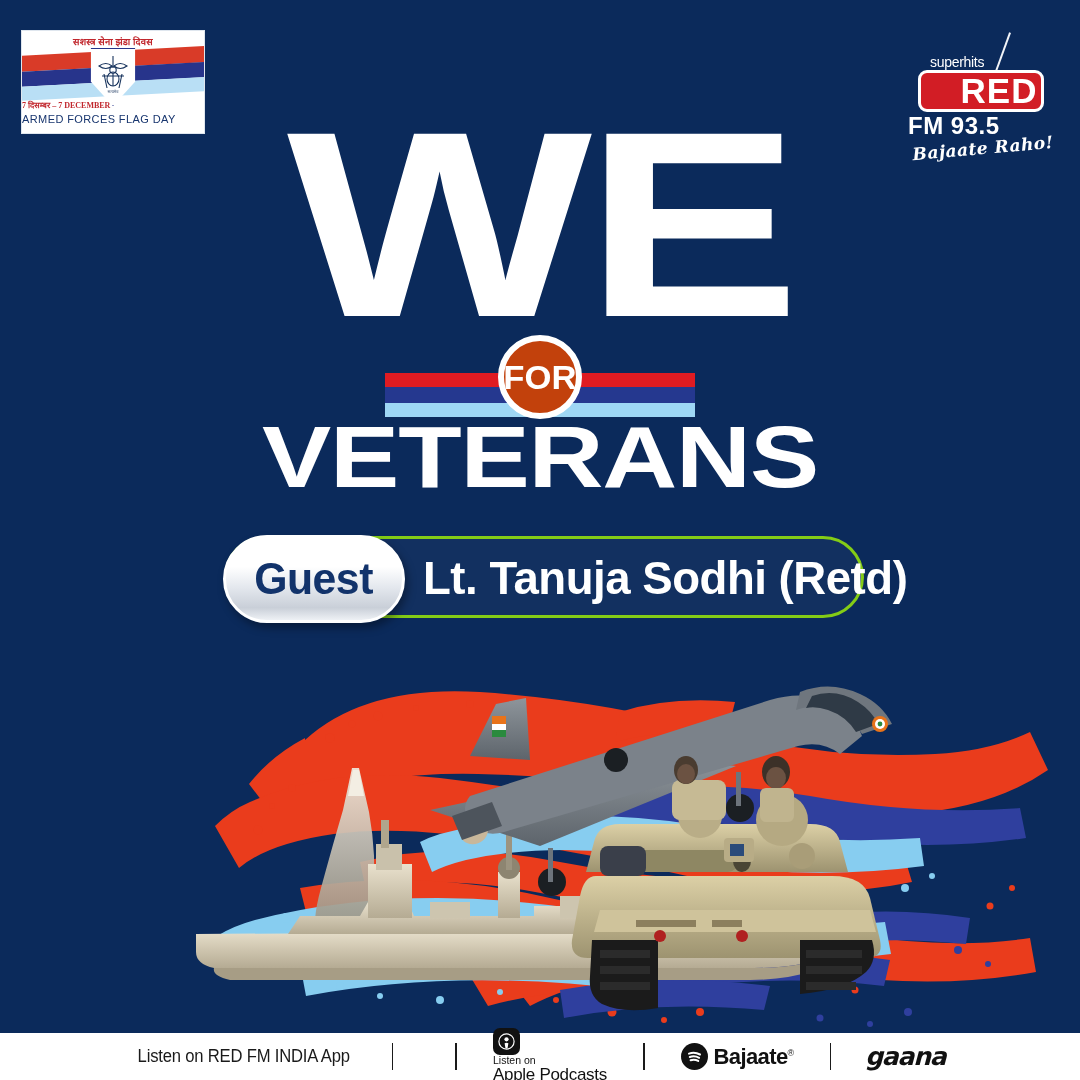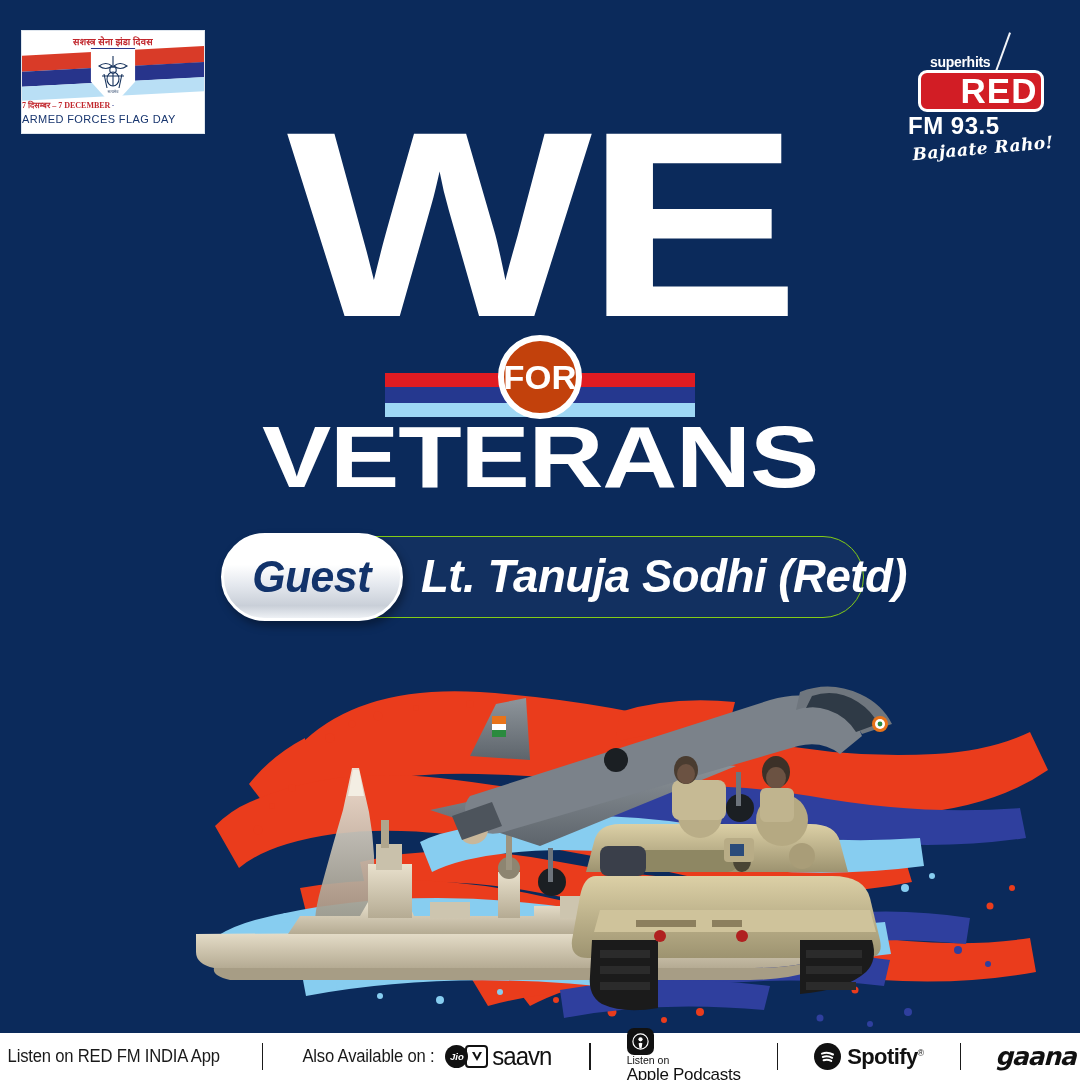--- a/index.html
+++ b/index.html
@@ -16,39 +16,39 @@
   .fd-shield{position:absolute;left:50%;top:17px;transform:translateX(-50%);width:48px;height:58px;background:#fff;
     clip-path:polygon(4% 0,96% 0,96% 58%,50% 100%,4% 58%);border:1px solid #27348b;box-sizing:border-box;}
   .fd-shield svg{display:block;margin:3px auto 0;}
   .fd-foot{position:absolute;left:0;bottom:6px;width:100%;text-align:left;line-height:1.35;}
   .fd-foot .l1{font-size:8px;font-weight:700;color:#c1272d;font-family:"Liberation Serif",serif;}
   .fd-foot .l2{font-size:11px;font-weight:400;color:#17356e;letter-spacing:.4px;}
 
   
   .redfm{position:absolute;right:26px;top:28px;width:146px;height:118px;}
   .rf-antenna{position:absolute;left:86px;top:2px;width:2px;height:44px;background:#f2f4f8;transform:rotate(20deg);transform-origin:bottom;}
-  .rf-superhits{position:absolute;left:22px;top:26px;font-size:14px;font-weight:700;color:#ffffff;letter-spacing:-.3px;}
+  .rf-superhits{position:absolute;left:22px;top:26px;font-size:14px;font-weight:400;color:#ffffff;letter-spacing:-.3px;}
   .rf-box{position:absolute;left:10px;top:42px;width:126px;height:42px;background:#d21d25;border:3px solid #fff;border-radius:9px;box-sizing:border-box;}
   .rf-box span{display:block;text-align:center;font-size:35px;line-height:36px;font-weight:700;color:#fff;letter-spacing:1px;margin-left:36px;}
   .rf-fm{position:absolute;left:0;top:84px;width:146px;text-align:left;font-size:24px;font-weight:700;color:#fff;letter-spacing:.5px;}
   .rf-tag{position:absolute;left:0;top:110px;width:150px;text-align:center;font-family:"DejaVu Serif",serif;font-style:italic;font-size:17px;font-weight:700;color:#fff;transform:rotate(-5deg);letter-spacing:.5px;}
 
   
   .we{position:absolute;left:0;top:92px;width:1080px;text-align:center;font-size:265px;line-height:265px;font-weight:700;color:#fff;letter-spacing:-6px;font-family:"Liberation Sans",sans-serif;transform:scaleX(1.22);transform-origin:50% 0;}
   .bars{position:absolute;left:385px;top:373px;width:310px;height:44px;}
   .bar{position:absolute;left:0;width:100%;}
   .bar-red{top:0;height:14px;background:#e01b22;}
   .bar-blue{top:14px;height:16px;background:#25388f;}
   .bar-lblue{top:30px;height:14px;background:#9ed7f5;}
   .forcircle{position:absolute;left:498px;top:335px;width:84px;height:84px;border-radius:50%;background:#c2410c;border:6px solid #ffffff;display:flex;align-items:center;justify-content:center;box-sizing:border-box;}
   .forcircle span{font-size:34px;font-weight:700;color:#fff;letter-spacing:0px;transform:scaleX(1.02);}
   .veterans{position:absolute;left:0;top:411px;width:1080px;text-align:center;font-size:88px;line-height:92px;font-weight:700;color:#fff;letter-spacing:-1px;transform:scaleX(1.18);transform-origin:50% 0;}
 
   
-  .guestbar{position:absolute;left:224px;top:536px;width:640px;height:82px;border:1px solid #84cc16;border-radius:41px;box-sizing:border-box;background:rgba(255,255,255,.03);font-style:italic;}
+  .guestbar{position:absolute;left:224px;top:536px;width:640px;height:82px;border:3px solid #84cc16;border-radius:41px;box-sizing:border-box;background:rgba(255,255,255,.03);}
   .guestpill{position:absolute;left:-4px;top:-4px;width:182px;height:88px;border-radius:44px;
     background:linear-gradient(180deg,#ffffff 0%,#ffffff 35%,#e4e8ee 60%,#c9cfd8 85%,#eef1f5 100%);
     border:3px solid #ffffff;box-sizing:border-box;display:flex;align-items:center;justify-content:center;
     box-shadow:3px 5px 9px rgba(0,0,0,.35);}
   .guestpill span{font-size:45px;font-weight:700;color:#12336b;letter-spacing:-.5px;transform:scaleX(.95);}
   .guestname{position:absolute;left:196px;top:0;height:76px;display:flex;align-items:center;font-size:47px;font-weight:700;color:#fff;letter-spacing:-.5px;transform:scaleX(.97);transform-origin:left center;white-space:nowrap;}
 
   
   .art{position:absolute;left:0;top:620px;width:1080px;height:420px;}
   .art svg{display:block;}
@@ -314,32 +314,20 @@
         <circle cx="742" cy="316" r="6" fill="#b02020"></circle>
       </g>
     </svg>
   </div>
 
   <div class="footer">
     <div class="f-item">
       <span class="f-txt">Listen on RED FM INDIA App</span>
     </div>
     <div class="f-div"></div>
-    <div class="f-item">
-      <span class="f-txt">Also Available on :</span>
-      <span class="jiosaavn">
-        <span class="jio-dot">Jio</span>
-        <span class="saavn-mark">
-          <svg width="14" height="14" viewBox="0 0 14 14">
-              <path d="M2 2 L7 11 L12 2 L9.5 2 L7 7 L4.5 2 Z" fill="#111"></path>
-            </svg>
-        </span>
-        <span class="saavn-txt">saavn</span>
-      </span>
-    </div>
     <div class="f-div"></div>
     <div class="f-item ap-badge">
       <span class="ap-mark">
         <svg width="17" height="17" viewBox="0 0 17 17">
           <circle cx="8.5" cy="8.5" r="7.6" fill="none" stroke="#fff" stroke-width="1.2"></circle>
           <circle cx="8.5" cy="6.3" r="2.1" fill="#fff"></circle>
           <path d="M6.6 10.2 q1.9-1.1 3.8 0 l-.7 4.1 q-.3 1.3 -1.2 1.3 q-.9 0 -1.2-1.3z" fill="#fff"></path>
         </svg>
       </span>
       <span class="ap-lines">
@@ -351,21 +339,21 @@
     <div class="f-item">
       <span class="sp-mark">
         <svg width="19" height="19" viewBox="0 0 19 19">
           <g stroke="#fff" stroke-width="2" fill="none" stroke-linecap="round">
             <path d="M4 6.6 q5.6-2 11 .9"></path>
             <path d="M4.8 10 q4.8-1.6 9.3 .8"></path>
             <path d="M5.6 13.2 q3.9-1.3 7.6 .7"></path>
           </g>
         </svg>
       </span>
-      <span class="sp-txt"><span>Spotify</span><span class="sp-r">®</span></span>
+      <span class="sp-txt"><span>Bajaate</span><span class="sp-r">®</span></span>
     </div>
     <div class="f-div"></div>
     <div class="f-item">
       <span class="gaana">gaana</span>
     </div>
   </div>
 
 </div>
 
 </body></html>

